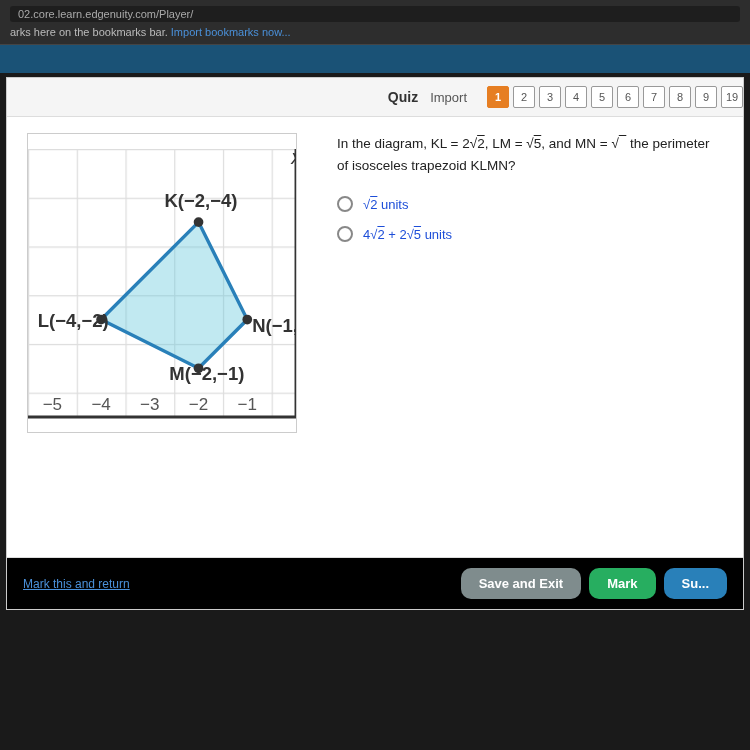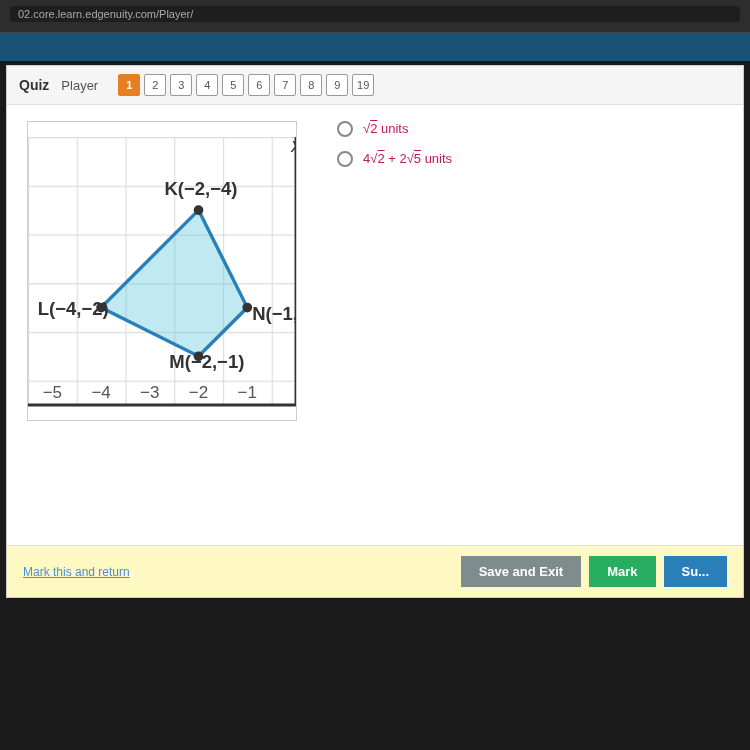--- a/index.html
+++ b/index.html
@@ -42,25 +42,26 @@
       background: #1a5276;
       height: 28px;
       display: flex;
       align-items: center;
       padding: 0 10px;
     }
 
     
     .quiz-header {
       background: #f5f5f5;
-      padding: 8px 12px;
+      padding: 8px 0;
       display: flex;
       align-items: center;
       gap: 12px;
       border-bottom: 1px solid #ddd;
+      justify-content: flex-end;
     }
     .quiz-label {
       font-weight: bold;
       font-size: 14px;
       color: #333;
     }
     .quiz-status {
       font-size: 13px;
       color: #555;
     }
@@ -121,60 +122,61 @@
       line-height: 1.6;
       margin-bottom: 20px;
     }
     .answer-options {
       display: flex;
       flex-direction: column;
       gap: 14px;
     }
     .answer-option {
       display: flex;
+      align-items: center;
       gap: 10px;
       font-size: 13px;
-      color: #be185d;
+      color: #1d4ed8;
       cursor: pointer;
     }
     .radio-circle {
       width: 16px;
       height: 16px;
       border-radius: 50%;
       border: 2px solid #888;
       flex-shrink: 0;
       background: #fff;
     }
     .option-text {
       font-size: 13px;
     }
 
     
     .footer {
-      background: #fef9c3;
+      background: #000000;
       border-top: 1px solid #ddd;
       padding: 10px 16px;
       display: flex;
       align-items: center;
       justify-content: space-between;
     }
     .mark-return {
       font-size: 12px;
       color: #4a90d9;
       text-decoration: underline;
       cursor: pointer;
     }
     .footer-buttons {
       display: flex;
       gap: 8px;
     }
     .btn {
       padding: 8px 18px;
       border: none;
-      border-radius: 0;
+      border-radius: 10px;
       font-size: 13px;
       font-weight: bold;
       cursor: pointer;
       color: #fff;
     }
     .btn-save {
       background: #7f8c8d;
     }
     .btn-next {
       background: #27ae60;
@@ -188,29 +190,33 @@
       background: #fff;
       margin: 4px 6px;
       border: 1px solid #ccc;
     }
   </style>
 </head>
 <body>
 
 <div class="browser-chrome">
   <div class="address-bar">02.core.learn.edgenuity.com/Player/</div>
+  <div class="bookmarks-bar">
+    <span>arks here on the bookmarks bar.</span>
+    <a href="#">Import bookmarks now...</a>
+  </div>
 </div>
 
 <div class="nav-bar"></div>
 
 <div class="content-wrapper">
 
   <div class="quiz-header">
     <span class="quiz-label">Quiz</span>
-    <span class="quiz-status">Player</span>
+    <span class="quiz-status">Import</span>
     <div class="question-numbers">
       <div class="q-num active">1</div>
       <div class="q-num">2</div>
       <div class="q-num">3</div>
       <div class="q-num">4</div>
       <div class="q-num">5</div>
       <div class="q-num">6</div>
       <div class="q-num">7</div>
       <div class="q-num">8</div>
       <div class="q-num">9</div>
@@ -257,20 +263,23 @@
 
         <circle cx="-1" cy="-2" r="0.1" fill="#333"></circle>
         <text x="-0.9" y="-1.75" font-size="0.38" fill="#333" font-weight="bold">N(−1,−2)</text>
 
         <circle cx="-2" cy="-4" r="0.1" fill="#333"></circle>
         <text x="-2.7" y="-4.3" font-size="0.38" fill="#333" font-weight="bold">K(−2,−4)</text>
       </svg>
     </div>
 
     <div class="question-area">
+      <div class="question-text">
+        In the diagram, KL = 2√<span style="text-decoration:overline">2</span>, LM = √<span style="text-decoration:overline">5</span>, and MN = √<span style="text-decoration:overline">&nbsp;&nbsp;</span> the perimeter of isosceles trapezoid KLMN?
+      </div>
 
       <div class="answer-options">
 
         <div class="answer-option">
           <div class="radio-circle"></div>
           <span class="option-text">
             √<span style="text-decoration:overline">2</span> units
           </span>
         </div>
 

